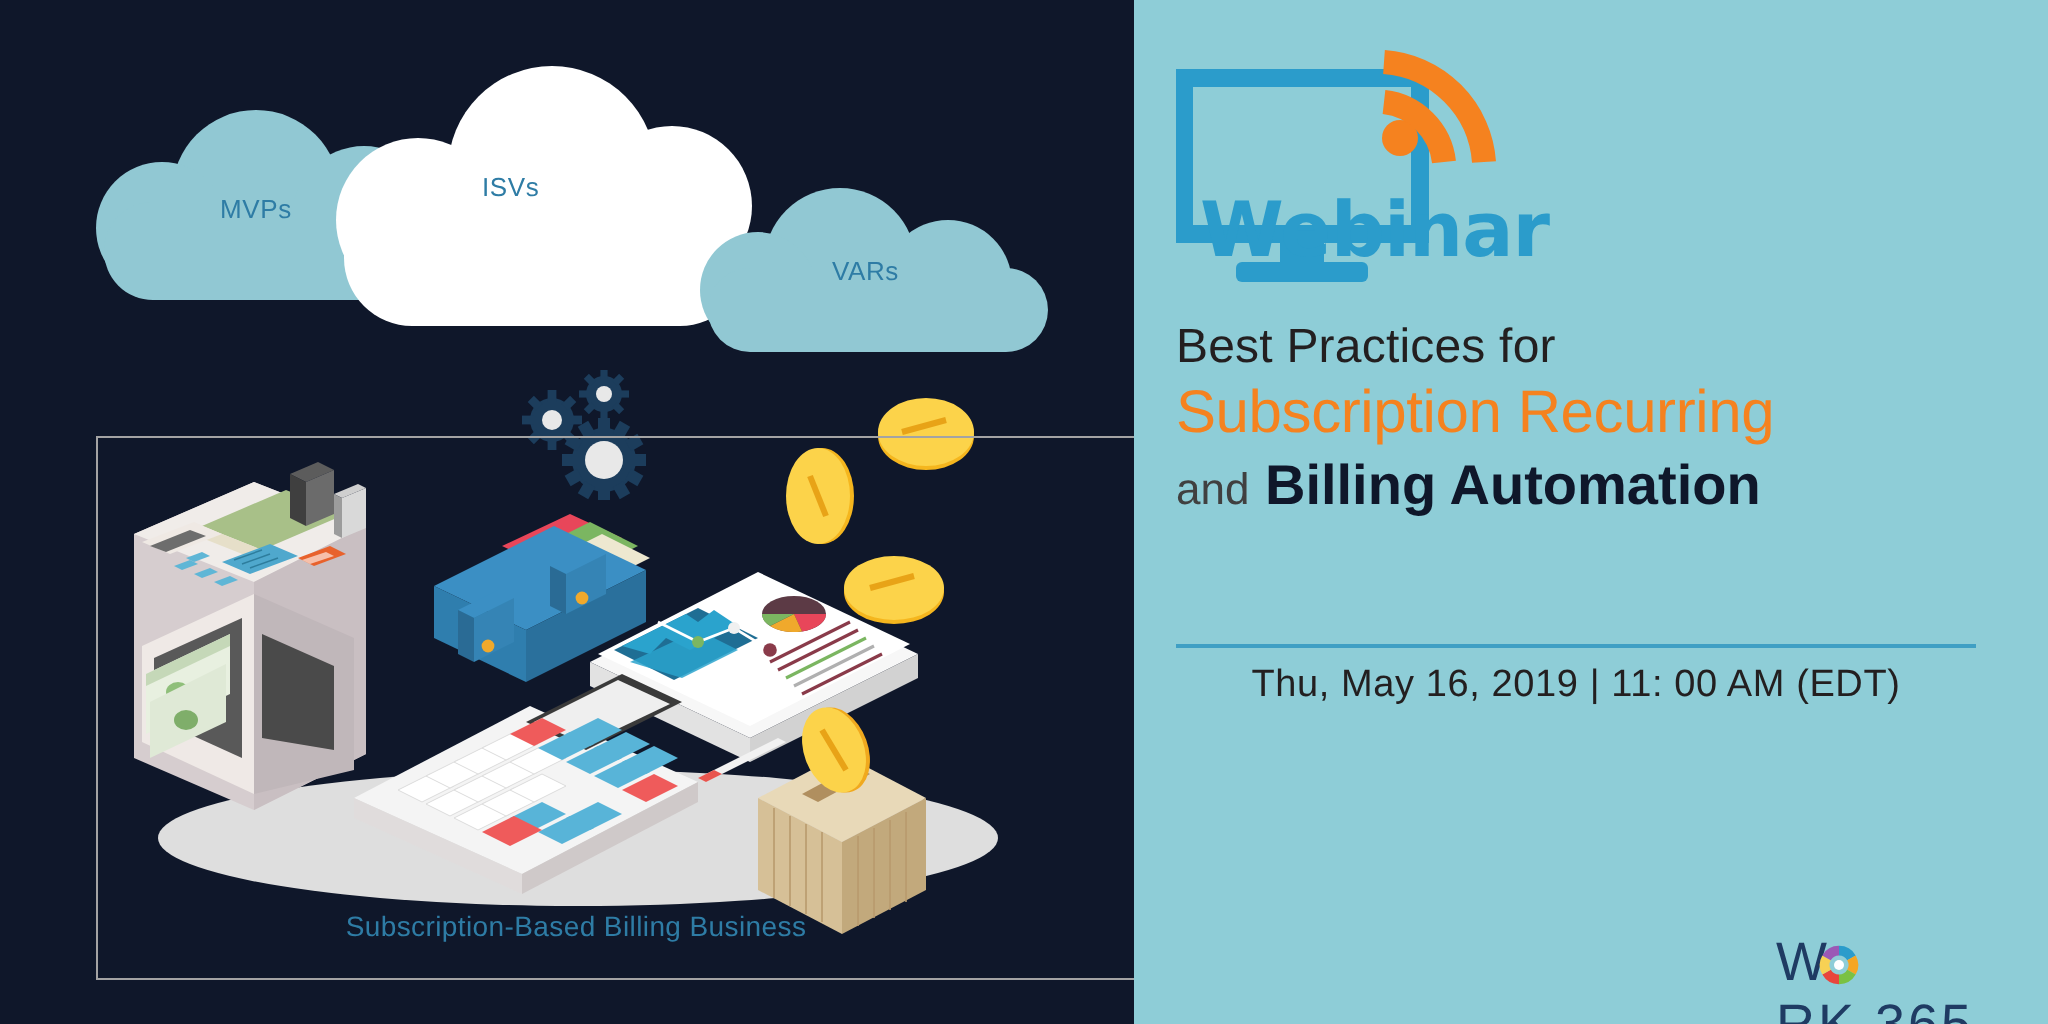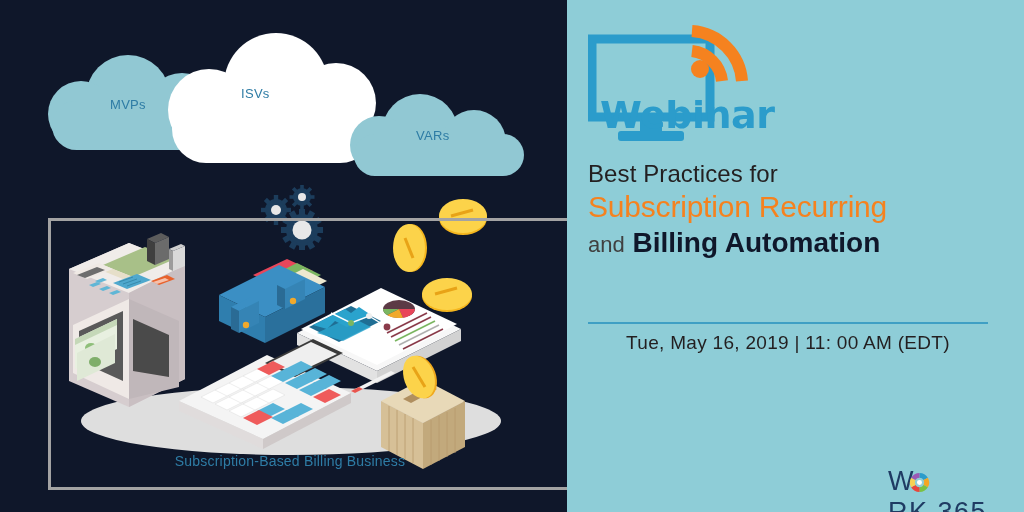--- a/index.html
+++ b/index.html
@@ -46,21 +46,21 @@
   #cloud-vars .l3{left:0px;top:22px;width:58px;height:58px;background:#91c8d3;}
   #cloud-vars .base{left:4px;top:40px;width:170px;height:42px;background:#91c8d3;}
   #cloud-vars .cloud-label{left:66px;top:34px;}
 
   
   #gears{position:absolute;left:258px;top:185px;width:80px;height:65px;}
 
   
   #illustration-frame{
     position:absolute;left:48px;top:218px;width:528px;height:272px;
-    border:3px solid #a3a3a3;box-sizing:border-box;
+    border:1px solid #a3a3a3;box-sizing:border-box;
   }
   #illustration-caption{
     position:absolute;left:0;bottom:18px;width:478px;text-align:center;
     font-size:14px;color:#2e7ca5;letter-spacing:.2px;
   }
 
   
   #webinar-logo{position:absolute;left:588px;top:25px;width:190px;height:130px;}
   #webinar-word{
     position:absolute;left:12px;top:68px;
@@ -405,21 +405,21 @@
   <div class="head-block">
     <div class="line-1">Best Practices for</div>
     <div class="line-2">Subscription Recurring</div>
     <div class="line-3">
       <span class="and">and</span>
       <span class="orange">Billing Automation</span>
     </div>
   </div>
 
   <div id="date-divider"></div>
-  <div id="date-text">Tue, May 16, 2019  |  11: 00 AM (EDT)</div>
+  <div id="date-text">Thu, May 16, 2019  |  11: 00 AM (EDT)</div>
 
   <div id="work365-logo">
     <div id="work365-text">
       <span class="w365-part">W</span>
       <span style="display:inline-block;width:24px;"></span><span class="w365-part">RK 365</span>
     </div>
     <div id="work365-puzzle">
       <svg width="23" height="23" viewBox="0 0 24 24">
         <g transform="translate(12,12)">
           <path d="M0 -10 A10 10 0 0 1 8.7 -5 L4.3 -2.5 A5 5 0 0 0 0 -5 Z" fill="#2b9ccb"></path>

